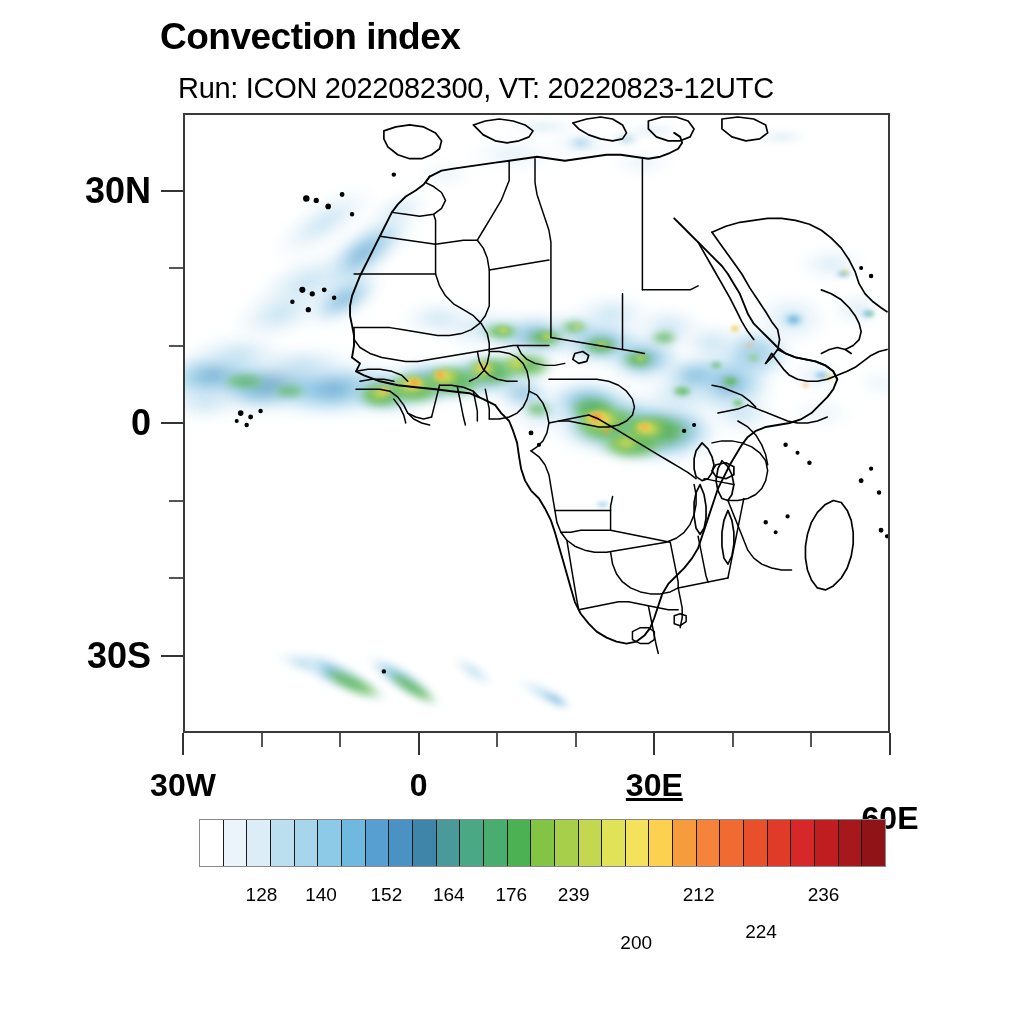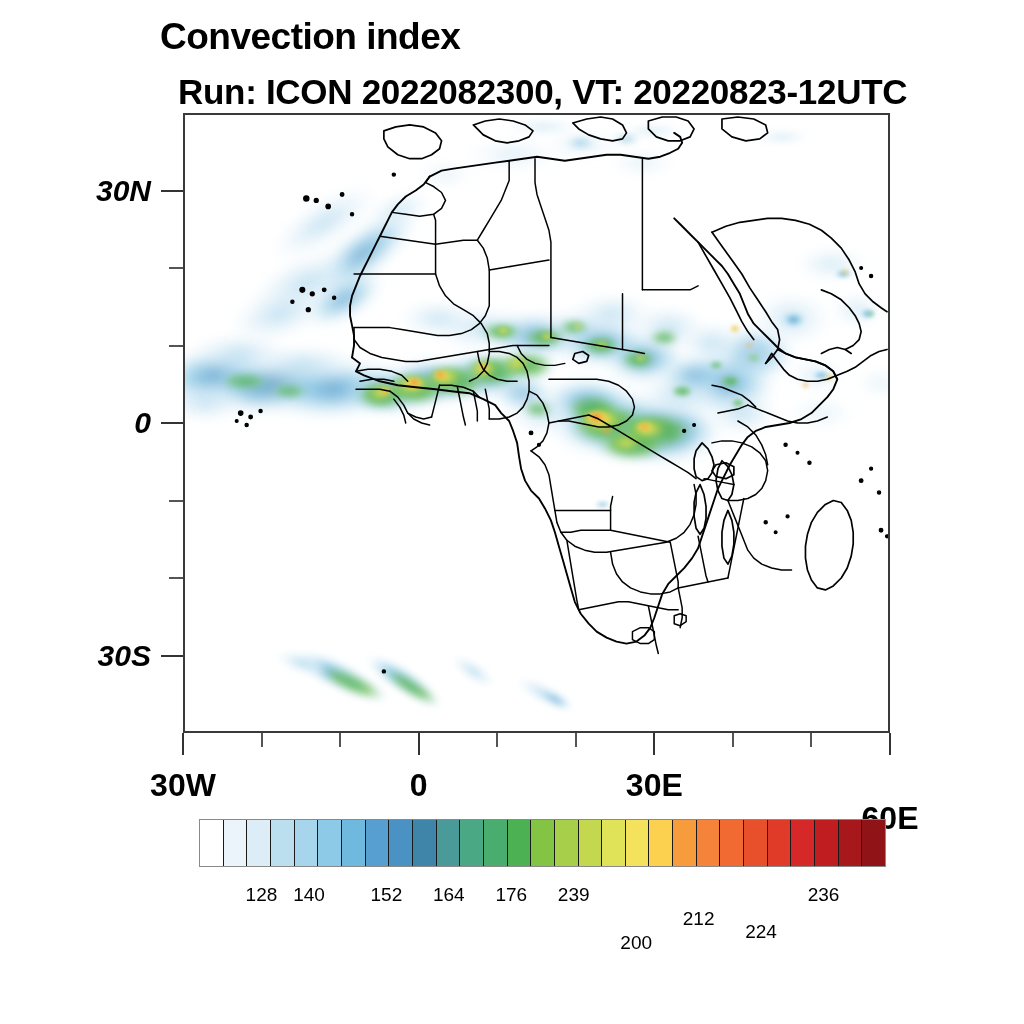--- a/index.html
+++ b/index.html
@@ -2,36 +2,36 @@
 <html><head>
 <meta charset="utf-8">
 <style>
   html,body{margin:0;padding:0;background:#ffffff;}
   body{width:1024px;height:1024px;position:relative;overflow:hidden;
        font-family:"Liberation Sans",sans-serif;color:#000;}
 
   
   #title-main{position:absolute;left:160px;top:16px;font-size:37px;font-weight:bold;
               letter-spacing:-0.5px;white-space:nowrap;}
-  #title-sub{position:absolute;left:178px;top:72px;font-size:35px;font-weight:bold;
+  #title-sub{position:absolute;left:178px;top:72px;font-size:29px;font-weight:normal;
              letter-spacing:-0.3px;white-space:nowrap;}
 
   
   #plot{position:absolute;left:183px;top:113px;width:707px;height:620px;
         box-sizing:border-box;border:2px solid #3a3a3a;background:#fff;overflow:hidden;}
   #map-svg{position:absolute;left:0;top:0;width:100%;height:100%;display:block;}
 
   
   .tick{position:absolute;background:#555;}
   .tick.y{width:14px;height:2px;}
   .tick.y.major{width:22px;height:2px;background:#333;}
   .tick.x{height:14px;width:2px;}
   .tick.x.major{height:22px;width:2px;background:#333;}
-  .ylab{position:absolute;font-size:30px;font-weight:bold;text-align:left;
-        white-space:nowrap;transform:translateY(-50%);font-style:italic;}
+  .ylab{position:absolute;font-size:36px;font-weight:bold;text-align:left;
+        white-space:nowrap;transform:translateY(-50%);}
   .xlab{position:absolute;font-size:32px;font-weight:bold;white-space:nowrap;
         transform:translateX(-50%);}
 
   
   #cbar{position:absolute;left:199px;top:819px;width:687px;height:48px;
         display:flex;box-sizing:border-box;border:1px solid #8a8a8a;background:#fff;}
   #cbar .cell{flex:1 1 auto;height:100%;border-right:1px solid #1a1a1a;box-sizing:border-box;}
   #cbar .cell:last-child{border-right:none;}
   .cblab{position:absolute;top:884px;font-size:19px;font-weight:normal;
          white-space:nowrap;transform:translateX(-50%);}
@@ -527,21 +527,21 @@
     <div class="ylab" style="right: 873px; top: 655.5px;">30S</div>
     <div class="tick x major" style="left: 182px; top: 733px;"></div>
     <div class="xlab" style="left: 183px; top: 767px;">30W</div>
     <div class="tick x" style="left: 260.556px; top: 733px;"></div>
     <div class="tick x" style="left: 339.111px; top: 733px;"></div>
     <div class="tick x major" style="left: 417.667px; top: 733px;"></div>
     <div class="xlab" style="left: 418.667px; top: 767px;">0</div>
     <div class="tick x" style="left: 496.222px; top: 733px;"></div>
     <div class="tick x" style="left: 574.778px; top: 733px;"></div>
     <div class="tick x major" style="left: 653.333px; top: 733px;"></div>
-    <div class="xlab" style="left: 654.333px; top: 767px;">30E</div>
+    <div class="xlab" style="left: 654.333px; top: 767px; text-decoration: underline;">30E</div>
     <div class="tick x" style="left: 731.889px; top: 733px;"></div>
     <div class="tick x" style="left: 810.444px; top: 733px;"></div>
     <div class="tick x major" style="left: 889px; top: 733px;"></div>
     <div class="xlab" style="left: 890px; top: 800px;">60E</div>
   </div>
 
 <div id="cbar">
     <div class="cell" style="background: rgb(255, 255, 255);"></div>
     <div class="cell" style="background: rgb(234, 244, 250);"></div>
     <div class="cell" style="background: rgb(220, 237, 247);"></div>
@@ -567,22 +567,22 @@
     <div class="cell" style="background: rgb(240, 106, 50);"></div>
     <div class="cell" style="background: rgb(232, 80, 44);"></div>
     <div class="cell" style="background: rgb(223, 59, 40);"></div>
     <div class="cell" style="background: rgb(214, 40, 40);"></div>
     <div class="cell" style="background: rgb(191, 29, 32);"></div>
     <div class="cell" style="background: rgb(167, 24, 28);"></div>
     <div class="cell" style="background: rgb(143, 19, 23);"></div>
   </div>
 <div id="cbar-labels">
     <div class="cblab" style="left: 261.455px;">128</div>
-    <div class="cblab" style="left: 309px; text-align: right;">140</div>
+    <div class="cblab" style="left: 321px; text-align: right;">140</div>
     <div class="cblab" style="left: 386.364px;">152</div>
     <div class="cblab" style="left: 448.818px;">164</div>
     <div class="cblab" style="left: 511.273px;">176</div>
     <div class="cblab" style="left: 573.727px;">239</div>
     <div class="cblab" style="left: 636.182px; margin-top: 48px;">200</div>
-    <div class="cblab" style="left: 698.636px; margin-top: 24px;">212</div>
+    <div class="cblab" style="left: 698.636px;">212</div>
     <div class="cblab" style="left: 761.091px; margin-top: 37px;">224</div>
     <div class="cblab" style="left: 823.545px;">236</div>
   </div>
 
 </body></html>

